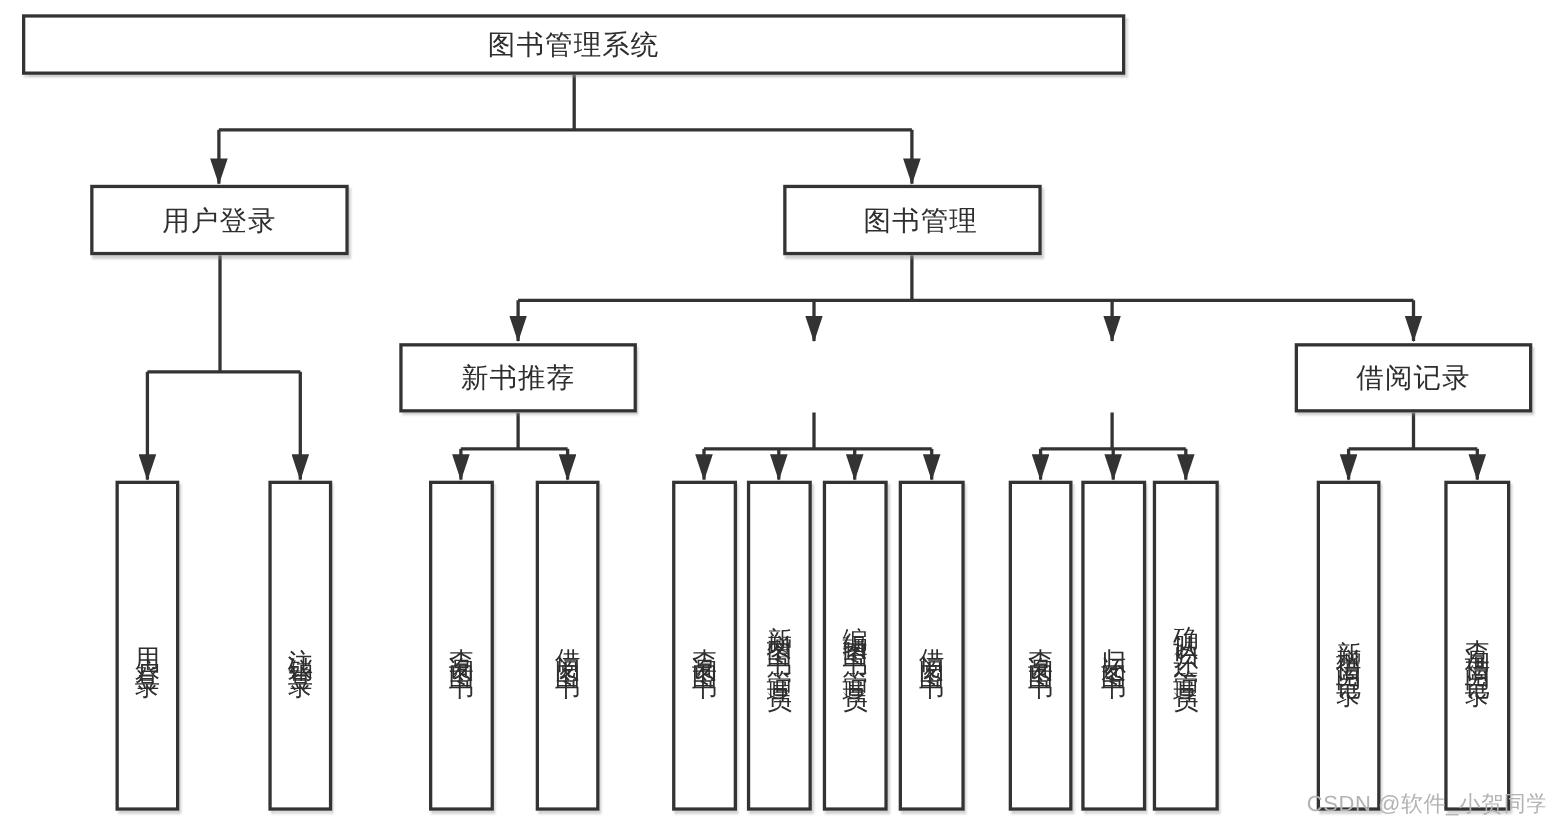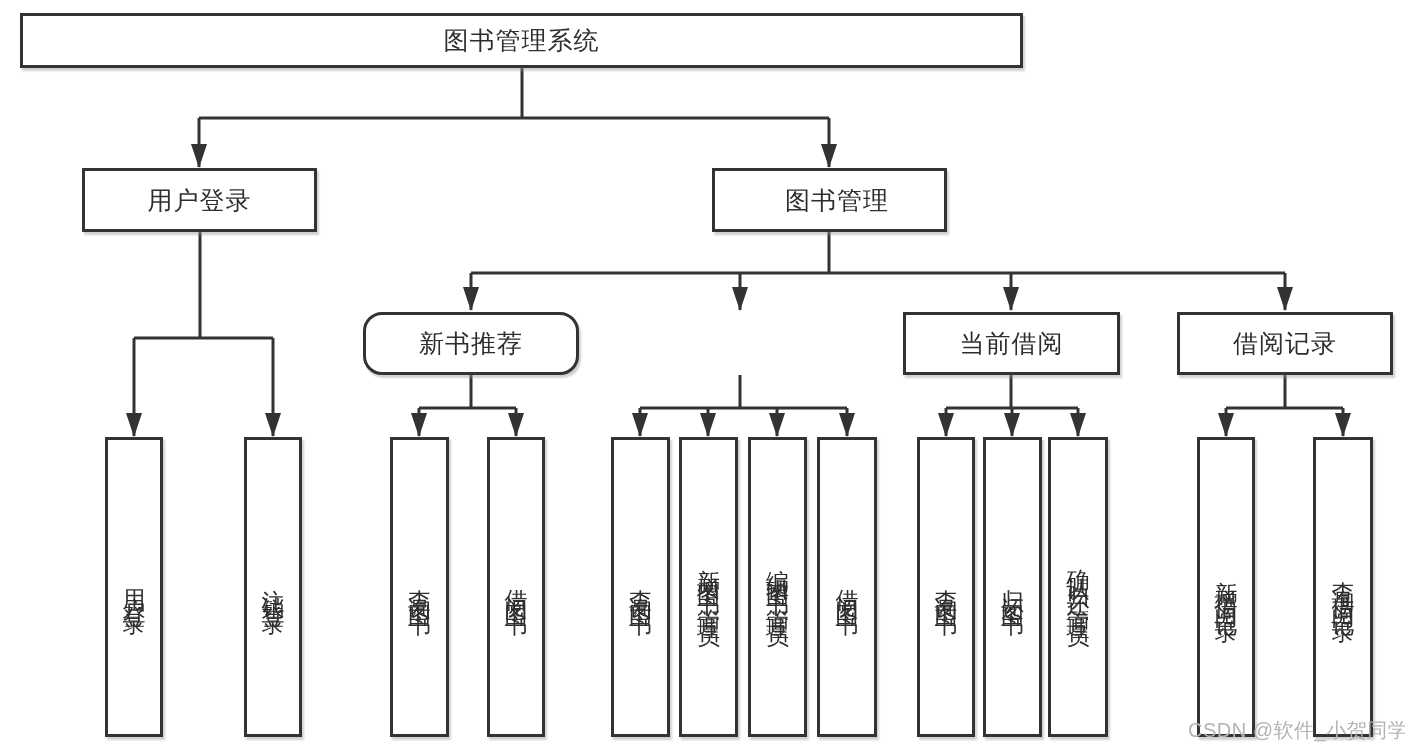--- a/index.html
+++ b/index.html
@@ -107,22 +107,21 @@
       <path d="M1226,408 V436" marker-end="url(#arrow)"></path>
       <path d="M1343,408 V436" marker-end="url(#arrow)"></path>
     </g>
   </svg>
 
   <div class="box hlabel" style="left:20px; top:13px; width:1003px; height:55px;">图书管理系统</div>
 
   <div class="box hlabel" style="left:82px; top:168px; width:235px; height:64px;">用户登录</div>
   <div class="box hlabel" style="left:712px; top:168px; width:235px; height:64px;padding-left:15px;">图书管理</div>
 
-  <div class="box hlabel" style="left:363px; top:312px; width:216px; height:63px;border-radius:19px;">新书推荐</div>
-  <div class="box hlabel" style="left:903px; top:312px; width:217px; height:63px;">当前借阅</div>
+  <div class="box hlabel" style="left:363px; top:312px; width:216px; height:63px;">新书推荐</div>
   <div class="box hlabel" style="left:1177px; top:312px; width:216px; height:63px;">借阅记录</div>
 
   <div class="box leaf" style="left:105px; top:437px; width:58px; height:300px;">用户登录</div>
   <div class="box leaf" style="left:244px; top:437px; width:58px; height:300px;">注销登录</div>
 
   <div class="box leaf" style="left:390px; top:437px; width:59px; height:300px;">查询图书</div>
   <div class="box leaf" style="left:487px; top:437px; width:58px; height:300px;">借阅图书</div>
 
   <div class="box leaf" style="left:611px; top:437px; width:59px; height:300px;">查询图书</div>
   <div class="box leaf" style="left:679px; top:437px; width:59px; height:300px;">新增图书（管理员）</div>

